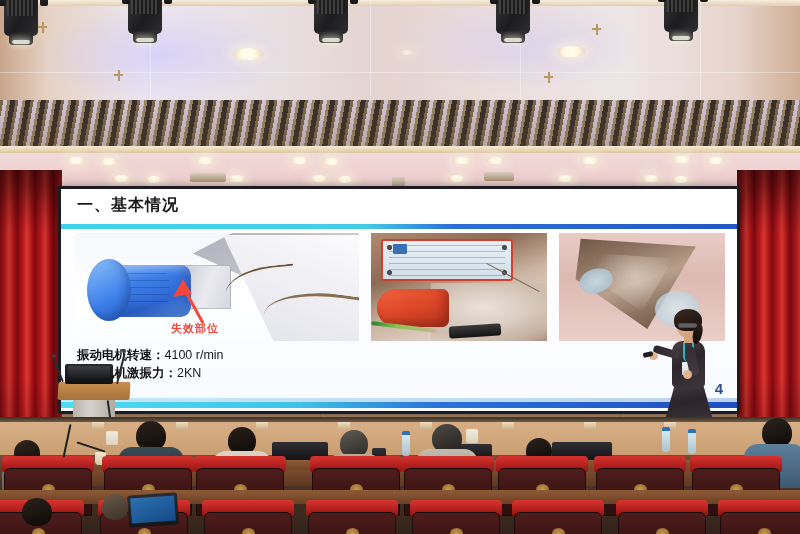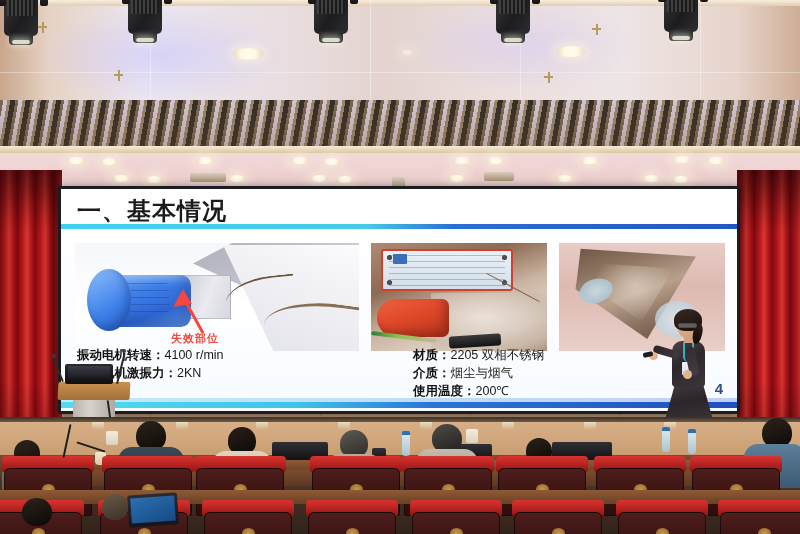--- a/index.html
+++ b/index.html
@@ -135,40 +135,40 @@
     background: #1b1b22;
     box-shadow: 0 2px 10px rgba(0,0,0,.5);
   }
   .slide {
     position: absolute; left: 61px; top: 189px; width: 676px; height: 222px;
     background: linear-gradient(180deg,#ffffff 0%,#fdfdff 55%,#f7fbff 100%);
     overflow: hidden;
   }
   .slide-title {
     position: absolute; left: 16px; top: 6px;
-    font-size: 24px; font-weight: bold; color: #1b1b1b;
+    font-size: 16px; font-weight: bold; color: #1b1b1b;
     letter-spacing: 1px;
     font-family: "Liberation Sans", sans-serif;
     white-space: nowrap;
   }
   .title-rule {
     position: absolute; left: 0; top: 35px; width: 676px; height: 5px;
     background: linear-gradient(90deg,#3fd2ef 0%, #45cbe8 45%, #2b6fd6 58%, #2256c4 100%);
   }
   .slide-bottom-rule {
     position: absolute; left: 0; bottom: 3px; width: 676px; height: 6px;
     background: linear-gradient(90deg,#51dcf3 0%, #3ec3e6 35%, #2a74d8 55%, #1f4fc0 100%);
   }
   .slide-bottom-tint {
     position:absolute; left:0; bottom:9px; width:676px; height:4px;
     background: linear-gradient(90deg, rgba(120,215,245,.45), rgba(60,110,210,.3));
   }
 
   
-  .media-row { position:absolute; left:14px; top:44px; width:650px; height:108px;margin-top:10px; }
+  .media-row { position:absolute; left:14px; top:44px; width:650px; height:108px; }
 
   
   .cad {
     position:absolute; left:0; top:0; width:284px; height:108px;
     background: linear-gradient(180deg,#f4f8fc 0%, #ffffff 60%, #fbfdff 100%);
     overflow:hidden;
   }
   .cad-hopper {
     position:absolute; left:118px; top:-30px; width:210px; height:120px;
     background: linear-gradient(150deg,#a9a9b5 0%, #bdbdc8 35%, #d9d9e2 70%, #ececf2 100%);
@@ -684,31 +684,20 @@
 
     <div class="txt-col txt-left">
       <div>
         <span>振动电机转速：</span><span class="txt-val">4100 r/min</span>
       </div>
       <div>
         <span>振动电机激振力：</span><span class="txt-val">2KN</span>
       </div>
     </div>
 
-    <div class="txt-col txt-right">
-      <div>
-        <span>材质：</span><span class="txt-val">2205 双相不锈钢</span>
-      </div>
-      <div>
-        <span>介质：</span><span class="txt-val">烟尘与烟气</span>
-      </div>
-      <div>
-        <span>使用温度：</span><span class="txt-val">200℃</span>
-      </div>
-    </div>
 
     <div class="slide-pageno">4</div>
     <div class="slide-bottom-tint"></div>
     <div class="slide-bottom-rule"></div>
   </div>
 
   <div class="presenter">
     <div class="pz-skirt"></div>
     <div class="pz-leg-l"></div>
     <div class="pz-leg-r"></div>

